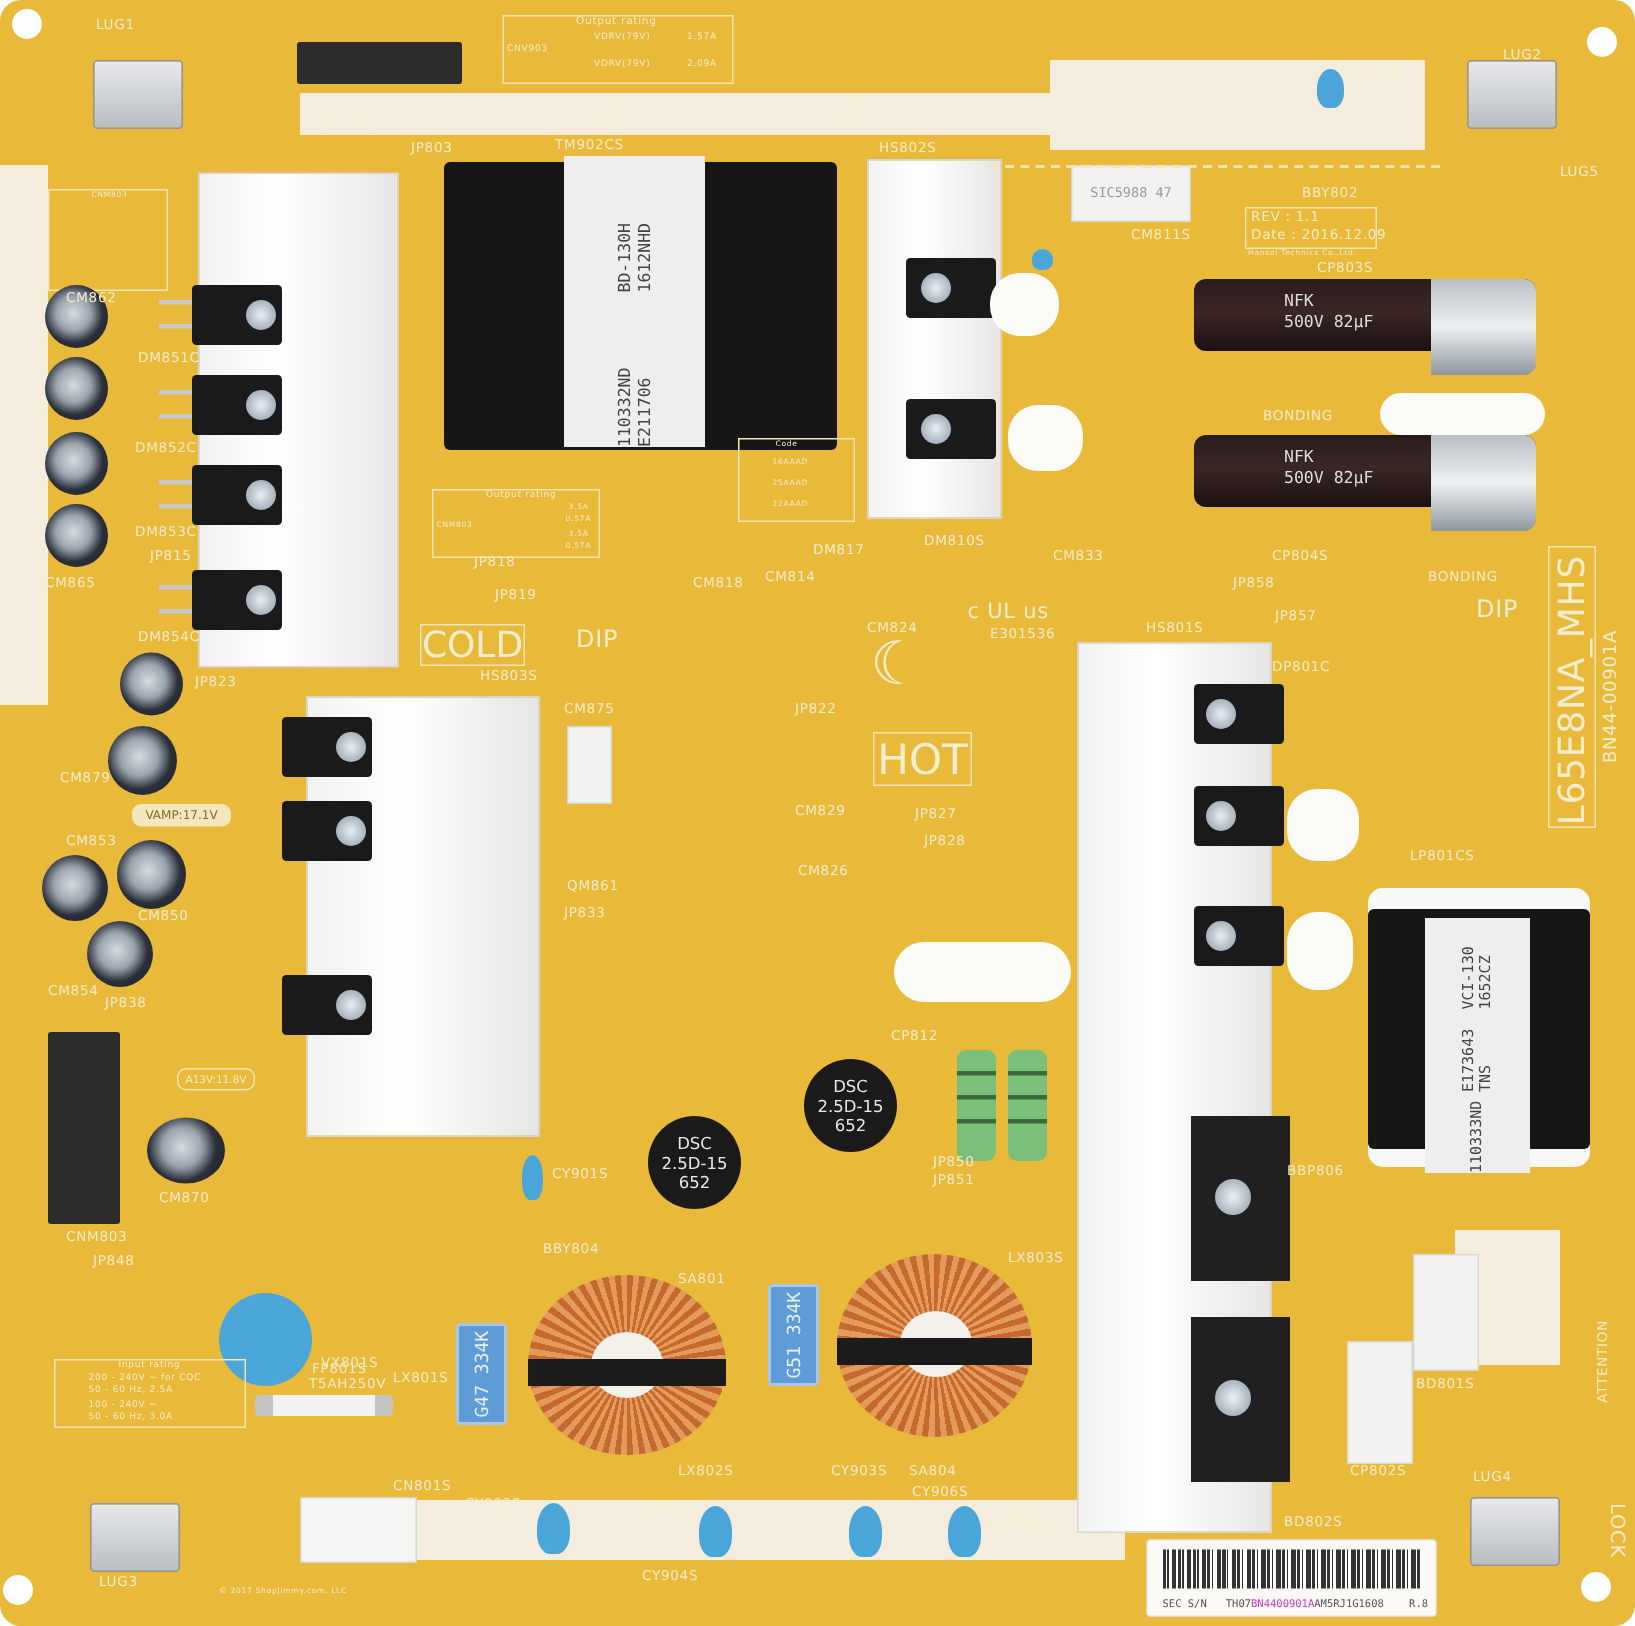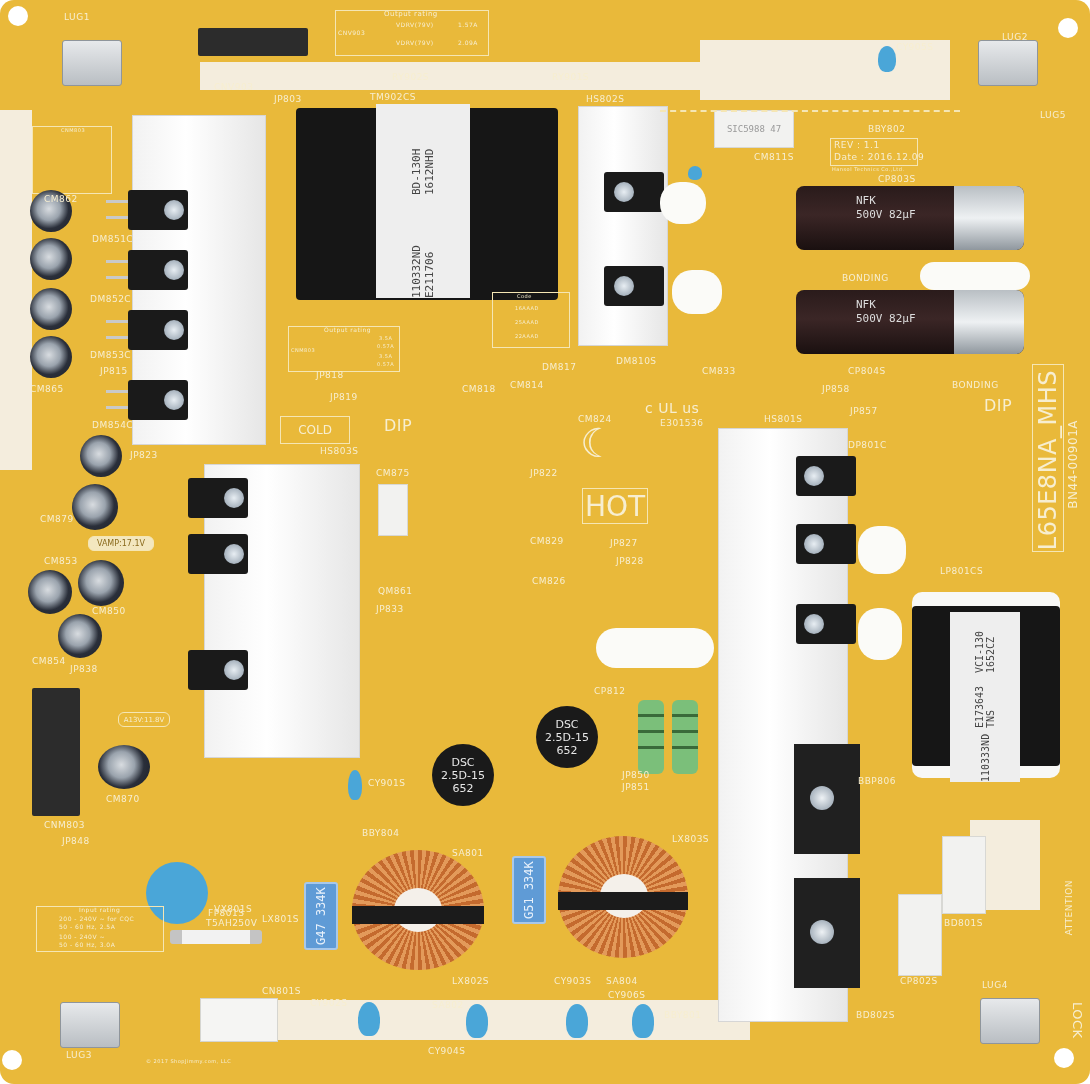--- a/index.html
+++ b/index.html
@@ -9,21 +9,21 @@
   .silk{position:absolute;color:#f7eed0;font-family:"DejaVu Sans",sans-serif;font-size:9px;letter-spacing:0.5px;white-space:nowrap;}
   .silk-lg{font-size:12px;}
   .box{position:absolute;border:1.5px solid #f5e6b4;}
   .whitezone{position:absolute;background:#f4eddd;}
   .heatsink{position:absolute;background:linear-gradient(90deg,#f2f2f2,#ffffff 40%,#e6e6e6);border:1px solid #d6d6d6;}
   .transistor{position:absolute;width:60px;height:40px;background:#1a1a1a;border-radius:3px;}
   .transistor .screw{position:absolute;left:36px;top:10px;width:20px;height:20px;border-radius:50%;background:radial-gradient(circle,#e8eef3,#8a98a6);}
   .transistor .leg{position:absolute;left:-22px;width:22px;height:3px;background:#c9c9c9;}
   .cap-e{position:absolute;border-radius:50%;background:radial-gradient(circle at 45% 45%,#d8dce0 0%,#9aa3ad 35%,#2a2f3a 60%,#1b1e26 100%);}
   .cap-blue{position:absolute;background:#4aa6d8;border-radius:50% 50% 40% 40%;}
-  .cap-big{position:absolute;height:64px;background:linear-gradient(180deg,#2a1b1b,#3b2626 45%,#1a1010);border-radius:8px;}
+  .cap-big{position:absolute;height:48px;background:linear-gradient(180deg,#2a1b1b,#3b2626 45%,#1a1010);border-radius:8px;}
   .cap-big .sleeve{position:absolute;right:0;top:0;width:70px;height:64px;background:linear-gradient(180deg,#b9bfc4,#eef1f3 50%,#8f979e);border-radius:0 8px 8px 0;}
   .cap-big .lbl{position:absolute;left:60px;top:8px;color:#ddd;font-size:11px;font-family:"DejaVu Sans Mono",monospace;line-height:14px;}
   .transformer{position:absolute;background:#161616;border-radius:4px;}
   .core-label{position:absolute;background:#eeeeee;color:#444;font-family:"DejaVu Sans Mono",monospace;font-size:11px;writing-mode:vertical-rl;transform:rotate(180deg);display:flex;align-items:center;justify-content:center;}
   .toroid{position:absolute;border-radius:50%;background:repeating-conic-gradient(#c46a2e 0deg 4deg,#e39a5a 4deg 8deg);}
   .toroid .hole{position:absolute;border-radius:50%;background:#f4f0ea;}
   .toroid .band{position:absolute;background:#1b1b1b;height:18px;}
   .filmcap{position:absolute;background:#5f9bd6;border:2px solid #a8c8ea;border-radius:3px;color:#e8f1fb;font-size:12px;font-family:"DejaVu Sans Mono",monospace;writing-mode:vertical-rl;transform:rotate(180deg);display:flex;align-items:center;justify-content:center;}
   .whitecap{position:absolute;background:#f2f2f0;border:1px solid #d8d8d4;color:#9a9a9a;font-size:9px;font-family:"DejaVu Sans Mono",monospace;display:flex;align-items:center;justify-content:center;}
   .thermistor{position:absolute;border-radius:50%;background:#1a1a1a;color:#e7e7e7;font-size:11px;text-align:center;line-height:13px;font-family:"DejaVu Sans",sans-serif;display:flex;flex-direction:column;justify-content:center;}
@@ -116,21 +116,21 @@
   <div class="cap-e" style="left:30px;top:238px;width:42px;height:42px;"></div>
   <div class="cap-e" style="left:30px;top:288px;width:42px;height:42px;"></div>
   <div class="cap-e" style="left:30px;top:336px;width:42px;height:42px;"></div>
   <div class="cap-e" style="left:80px;top:435px;width:42px;height:42px;"></div>
   <div class="cap-e" style="left:72px;top:484px;width:46px;height:46px;"></div>
   <div class="cap-e" style="left:28px;top:570px;width:44px;height:44px;"></div>
   <div class="cap-e" style="left:78px;top:560px;width:46px;height:46px;"></div>
   <div class="cap-e" style="left:58px;top:614px;width:44px;height:44px;"></div>
   <div class="cap-e" style="left:98px;top:745px;width:52px;height:44px;"></div>
 
-  <div class="label-box" style="left:280px;top:416px;width:68px;height:26px;font-size:12px;">COLD</div>
+  <div class="label-box" style="left:280px;top:416px;width:68px;height:26px;font-size:24px;">COLD</div>
   <div class="silk silk-lg" style="left:384px;top:416px;font-size:16px;">DIP</div>
 
   <div class="transformer" style="left:296px;top:108px;width:262px;height:192px;"></div>
   <div class="core-label" style="left:376px;top:104px;width:94px;height:194px;">
     <span>110332ND  E211706</span>&nbsp;
     <span>BD-130H  1612NHD</span>
   </div>
   <div class="silk" style="left:370px;top:92px;">TM902CS</div>
 
   <div class="box" style="left:288px;top:326px;width:110px;height:44px;">
@@ -290,20 +290,24 @@
   <div class="cap-blue" style="left:466px;top:1004px;width:22px;height:34px;"></div>
   <div class="cap-blue" style="left:566px;top:1004px;width:22px;height:34px;"></div>
   <div class="cap-blue" style="left:632px;top:1004px;width:22px;height:34px;"></div>
   <div class="cap-blue" style="left:348px;top:770px;width:14px;height:30px;"></div>
 
   <div class="silk" style="left:146px;top:1058px;font-size:5px;">© 2017 ShopJimmy.com, LLC</div>
 
   <div class="silk vtext" style="left:1064px;top:880px;font-size:9px;transform:rotate(180deg);">ATTENTION</div>
   <div class="silk vtext" style="left:1070px;top:1002px;font-size:13px;">LOCK</div>
 
+  <div class="barcode" style="left:764px;top:1026px;width:192px;height:50px;">
+    <div class="bars"></div>
+    <div class="txt"><span>SEC S/N</span>&nbsp;&nbsp;&nbsp;<span>TH07</span><span class="mag">BN4400901A</span><span>AM5RJ1G1608</span>&nbsp;&nbsp;&nbsp;&nbsp;<span>R.8</span></div>
+  </div>
 
   <div class="silk" style="left:44px;top:194px;">CM862</div>
   <div class="silk" style="left:92px;top:234px;">DM851C</div>
   <div class="silk" style="left:90px;top:294px;">DM852C</div>
   <div class="silk" style="left:90px;top:350px;">DM853C</div>
   <div class="silk" style="left:30px;top:384px;">CM865</div>
   <div class="silk" style="left:100px;top:366px;">JP815</div>
   <div class="silk" style="left:92px;top:420px;">DM854C</div>
   <div class="silk" style="left:130px;top:450px;">JP823</div>
   <div class="silk" style="left:40px;top:514px;">CM879</div>

